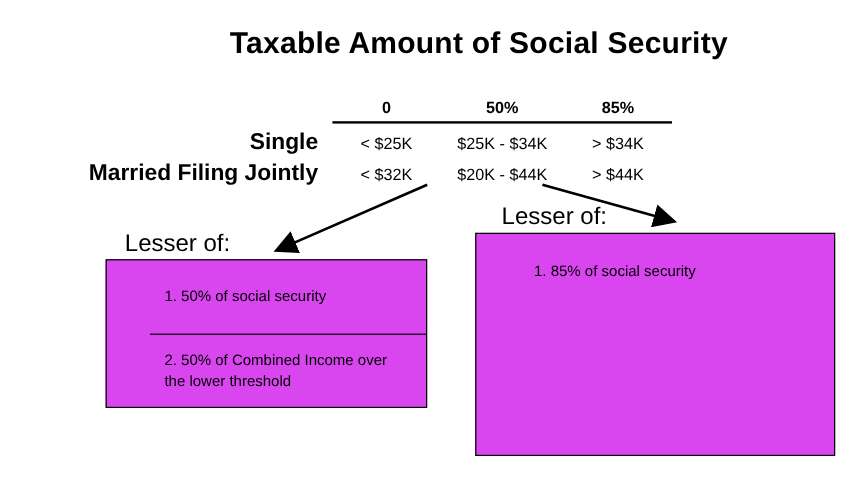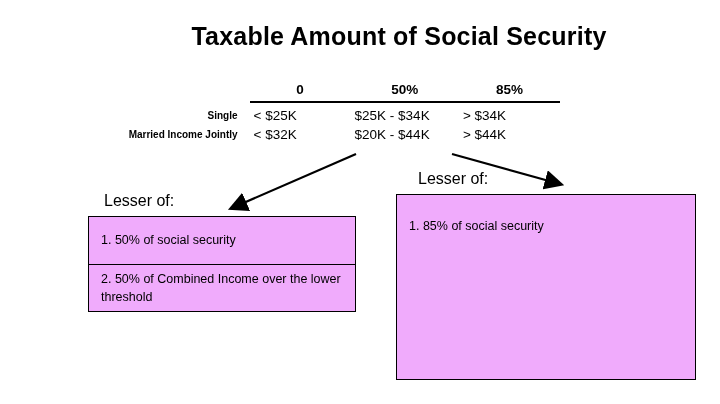--- a/index.html
+++ b/index.html
@@ -43,70 +43,72 @@
     border-collapse: collapse;
     font-size: 13.5px;
   }
   table.ss-table td, table.ss-table th {
     padding: 2px 4px;
     white-space: nowrap;
   }
   .col-label {
     text-align: right;
     font-weight: bold;
-    font-size: 10px;
+    font-size: 19px;
     padding-right: 12px !important;
     width: 180px;
   }
   .hdr {
     text-align: center;
     font-weight: bold;
     font-size: 13.5px;
   }
   .cell {
+    text-align: center;
     font-size: 13.5px;
   }
   .colw { width: 108px; }
   .rule-row td {
     padding: 0 !important;
   }
   .rule {
     height: 2px;
     background: #000;
     margin: 2px 0 3px 0;
   }
 
   
   .lesser-label {
     position: absolute;
-    font-size: 16px;
+    font-size: 20px;
   }
   .box {
     position: absolute;
     border: 1.5px solid #000;
     box-sizing: border-box;
-    background: #f0abfc;
+    background: #d946ef;
+    padding-left: 36px;
   }
   .box-row {
     box-sizing: border-box;
     font-size: 12.5px;
     line-height: 1.45;
     padding: 10px 12px;
     display: flex;
     align-items: center;
   }
   .box-row + .box-row {
     border-top: 1.5px solid #000;
   }
 
   #left-box {
     left: 88px;
     top: 216px;
     width: 268px;
-    height: 96px;
+    height: 124px;
   }
   #left-box .box-row { height: 50%; }
 
   #right-box {
     left: 396px;
     top: 194px;
     width: 300px;
     height: 186px;
   }
   #right-box .box-row { height: 33.3333%; }
@@ -145,21 +147,21 @@
               <div class="rule"></div>
             </td>
       </tr>
       <tr>
         <td class="col-label">Single</td>
         <td class="cell">&lt; $25K</td>
         <td class="cell">$25K - $34K</td>
         <td class="cell">&gt; $34K</td>
       </tr>
       <tr>
-        <td class="col-label">Married Income Jointly</td>
+        <td class="col-label">Married Filing Jointly</td>
         <td class="cell">&lt; $32K</td>
         <td class="cell">$20K - $44K</td>
         <td class="cell">&gt; $44K</td>
       </tr>
     </tbody>
       </table>
   </div>
 
   <svg class="arrows" viewBox="0 0 720 404">
     <defs>

